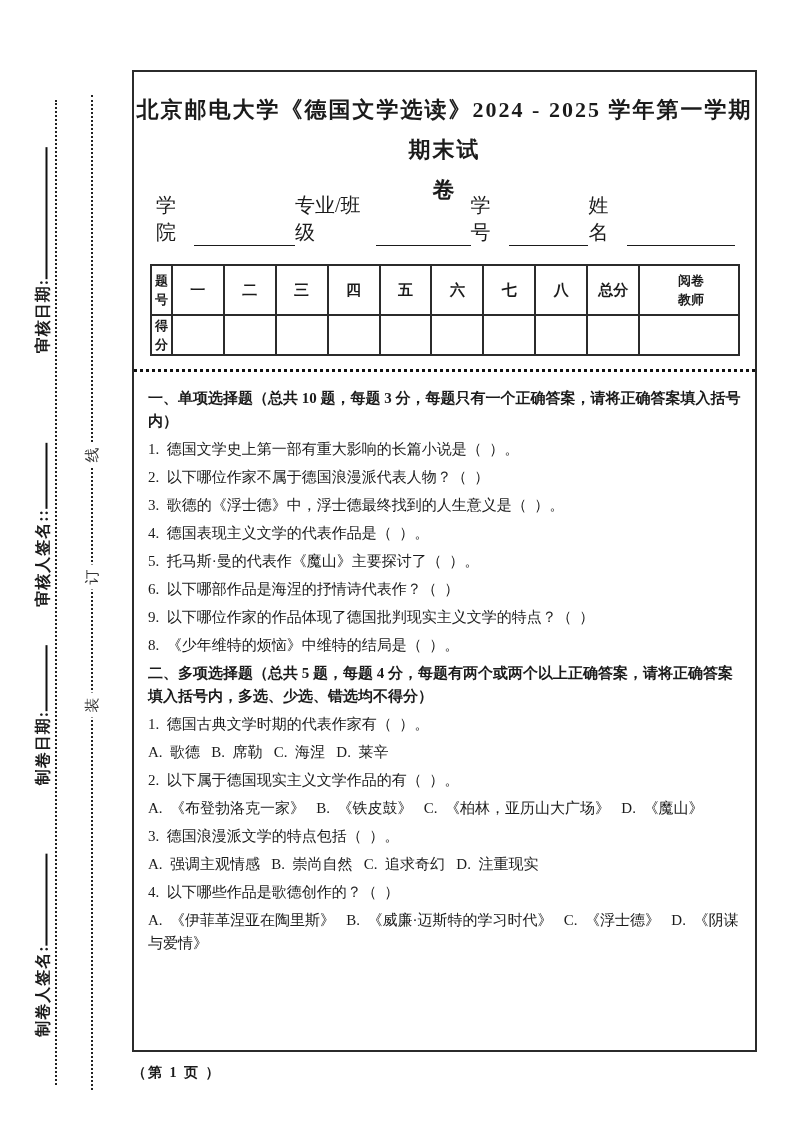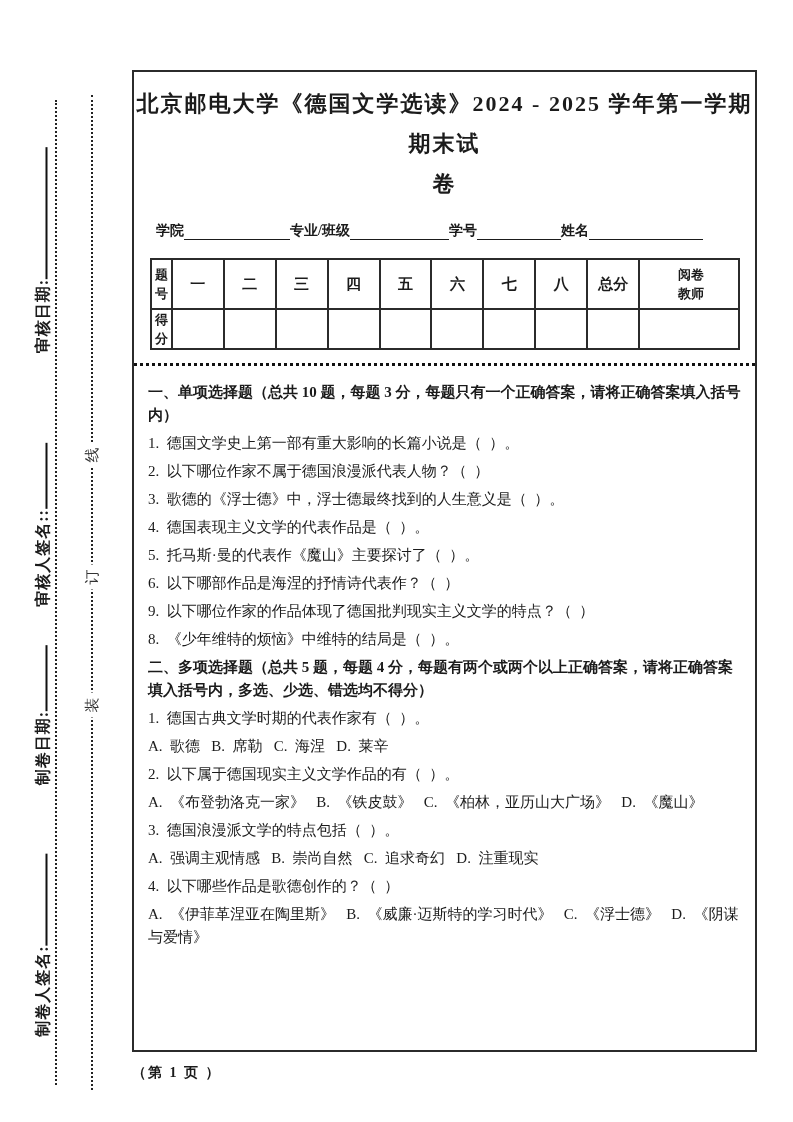--- a/index.html
+++ b/index.html
@@ -58,34 +58,34 @@
   
   .content-box {
     position: absolute;
     left: 132px; top: 70px;
     width: 625px; height: 982px;
     border: 2px solid #2b2b2b;
     background: #fff;
   }
 
   .exam-title {
-    padding-top: 12px;
+    padding-top: 18px;
     text-align: center;
     font-size: 22px;
     font-weight: bold;
     line-height: 40px;
     letter-spacing: 2px;
   }
 
   .info-row {
     display: flex;
     align-items: flex-end;
     margin: 14px 20px 0 22px;
-    font-size: 14px;
-    font-weight: bold;
+    font-size: 20px;
+    font-weight: normal;
     height: 22px;
   }
   .info-row .blank {
     border-bottom: 1.5px solid #1b1b1b;
     height: 18px;
     display: inline-block;
   }
   .blank-w1 { width: 106px; }
   .blank-w2 { width: 99px; }
   .blank-w3 { width: 84px; }

